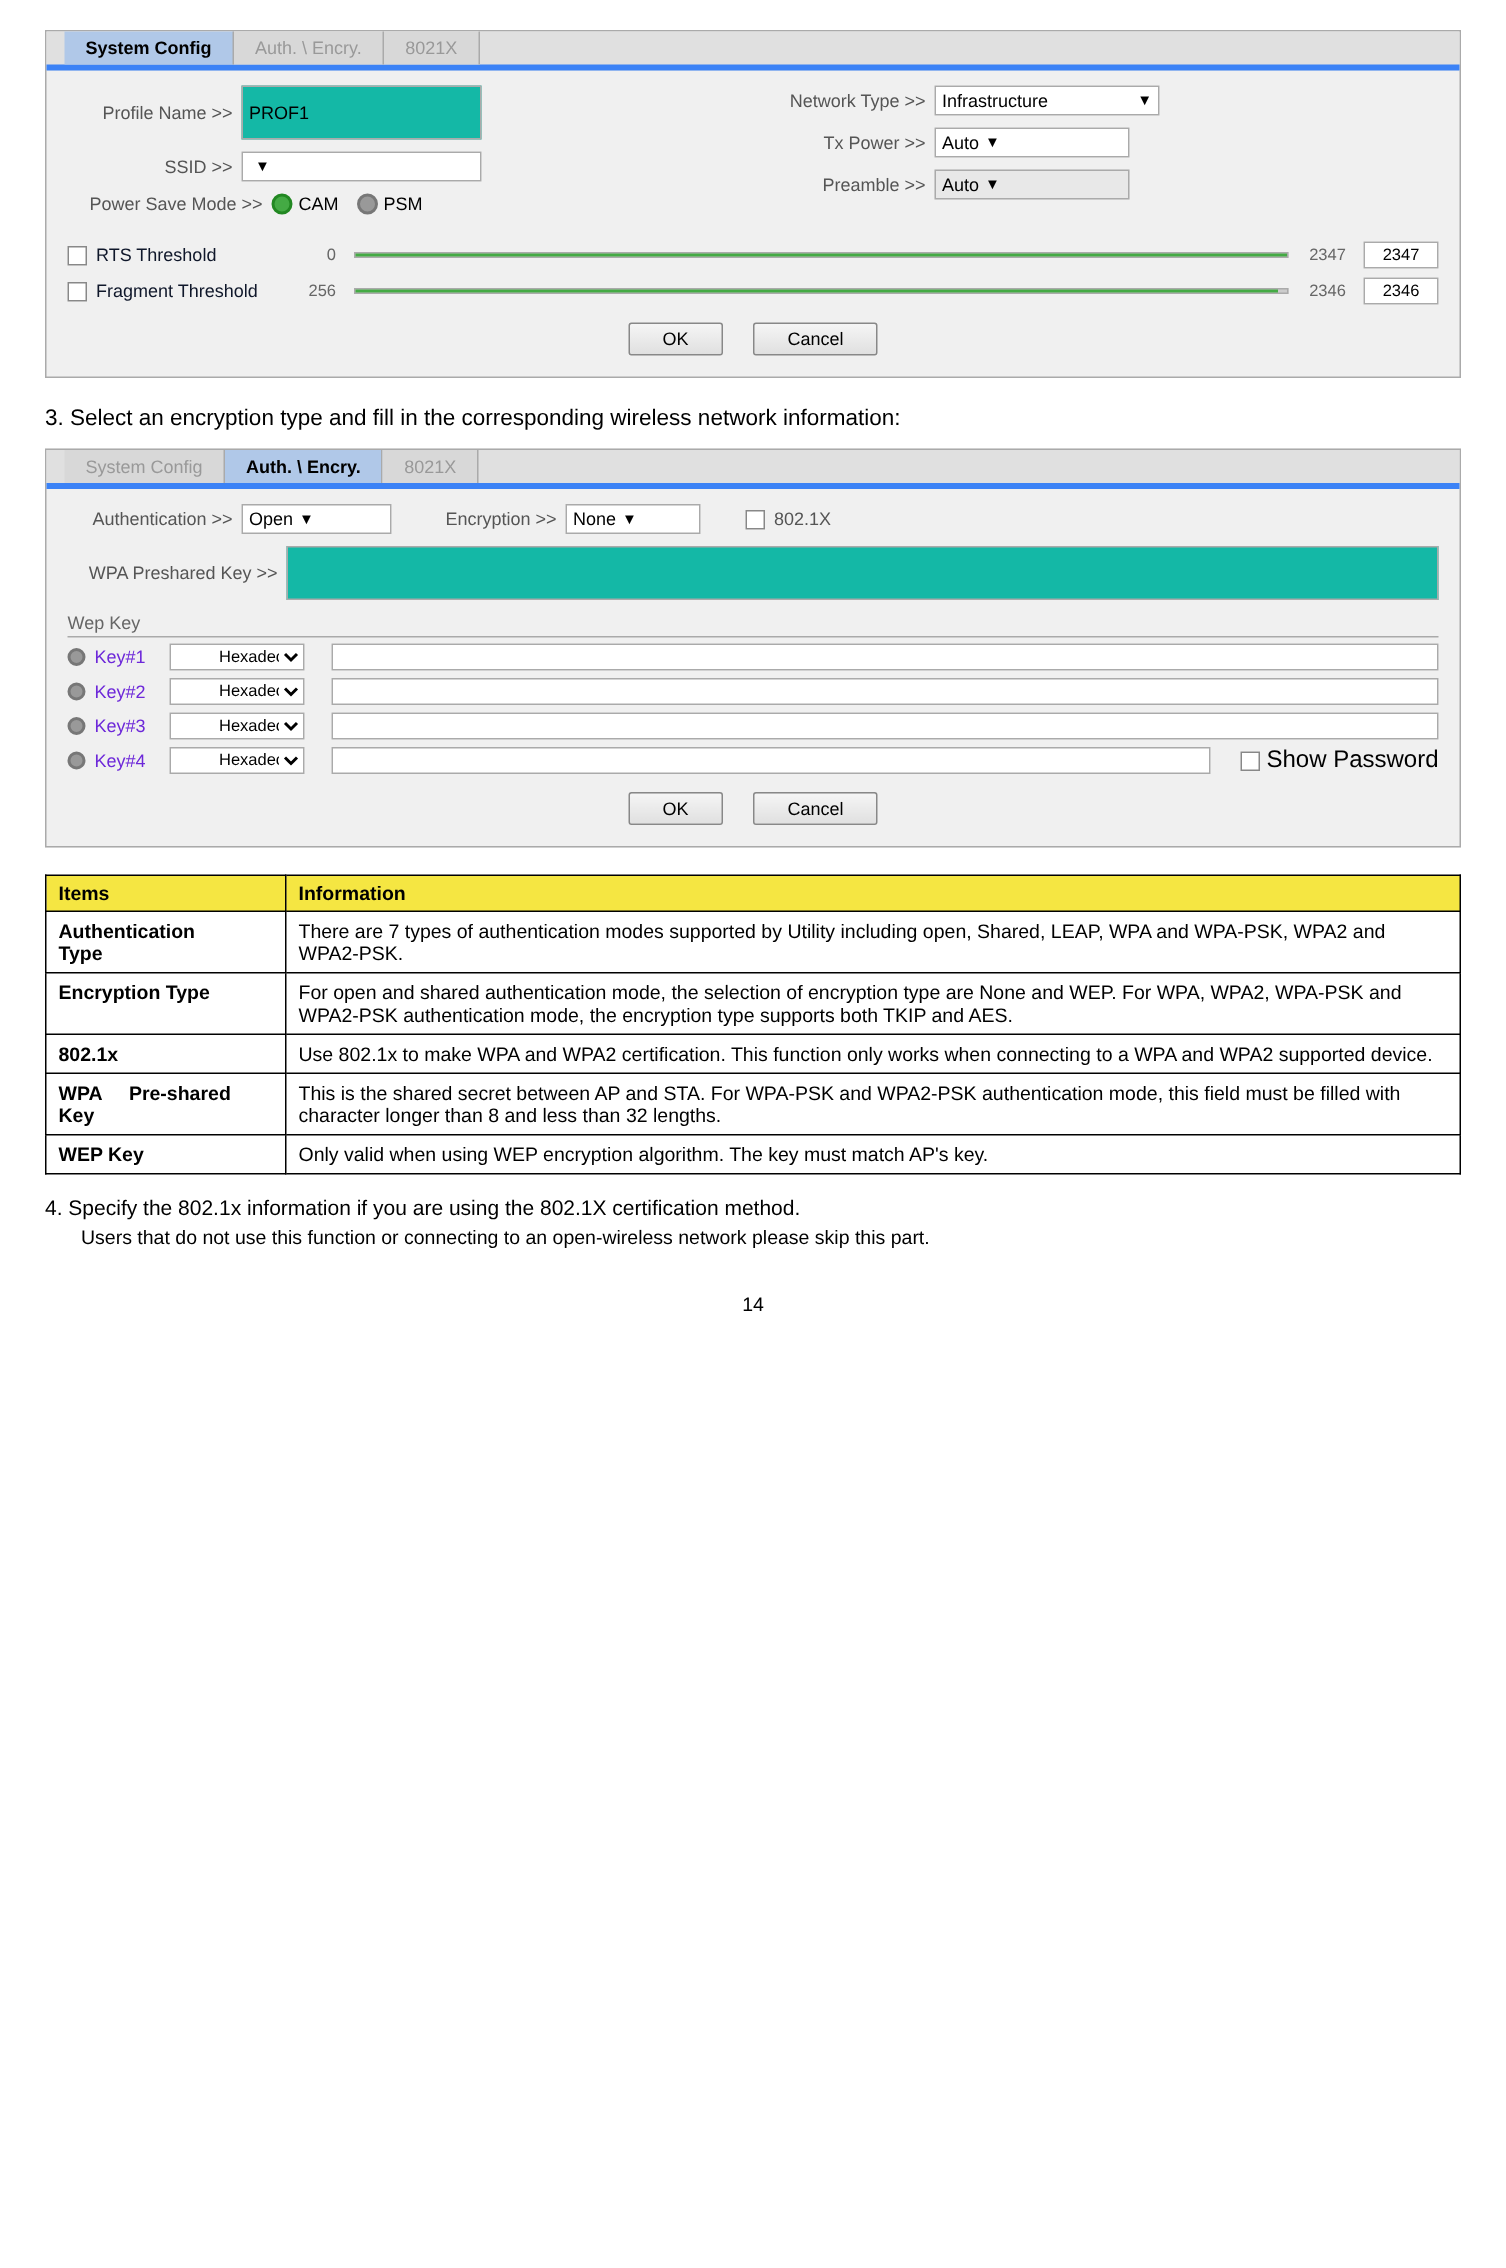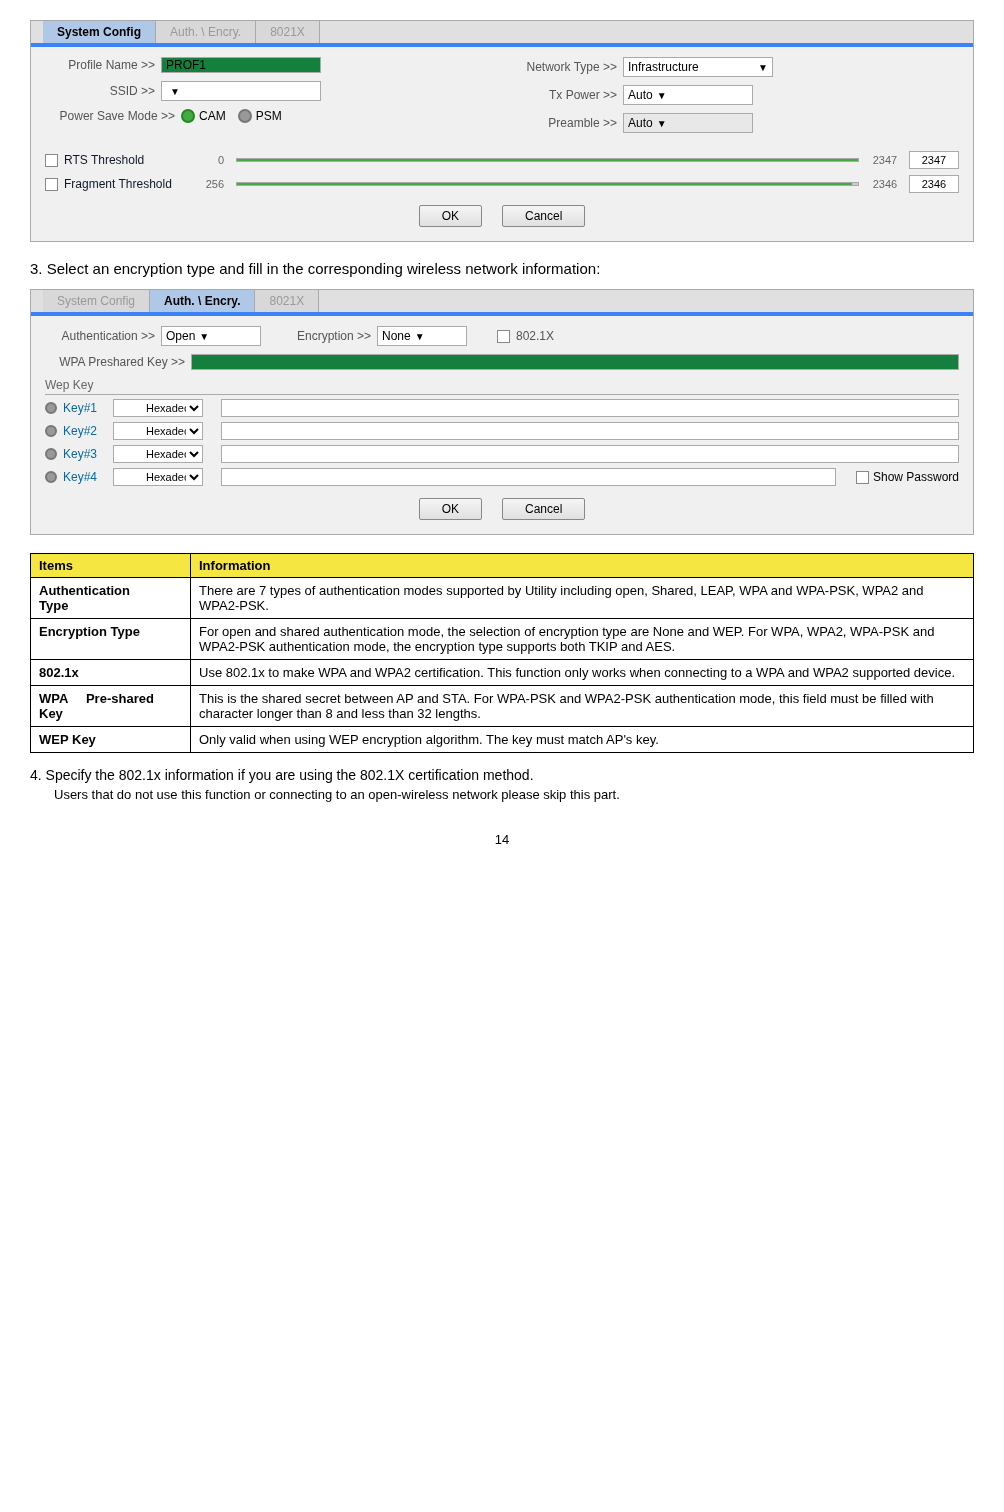--- a/index.html
+++ b/index.html
@@ -52,22 +52,22 @@
       margin-bottom: 8px;
     }
     .form-label {
       font-size: 12px;
       color: #555;
       text-align: right;
       margin-right: 6px;
     }
     .form-input {
       border: 1px solid #aaa;
-      background: #15803d;
-      height: 16px;
+      background: #14b8a6;
+      height: 36px;
       font-size: 12px;
       padding: 0 4px;
     }
     .form-select {
       border: 1px solid #aaa;
       background: #fff;
       height: 20px;
       font-size: 12px;
       display: flex;
       align-items: center;
@@ -191,21 +191,21 @@
       width: 12px; height: 12px;
       border-radius: 50%;
       background: #999;
       display: inline-block;
       margin-right: 6px;
       border: 2px solid #777;
     }
     .key-label {
       font-size: 12px;
       width: 50px;
-      color: #0369a1;
+      color: #6d28d9;
     }
     .key-select {
       font-size: 11px;
       border: 1px solid #aaa;
       background: #fff;
       width: 90px;
       height: 18px;
       margin-right: 18px;
       padding-left: 28px;
     }
@@ -419,21 +419,21 @@
     </div>
     <div class="key-row">
       <span class="key-bullet"></span>
       <span class="key-label">Key#4</span>
       <select class="key-select">
         <option>Hexadecimal</option>
       </select>
       <input class="key-input" value="" style="">
       <span style="margin-left:20px; display:flex; align-items:center;">
         <span class="checkbox-show-pw"></span>
-        <span style="font-size:12px;">Show Password</span>
+        <span style="font-size:16px;">Show Password</span>
       </span>
     </div>
 
     <div class="btn-row">
       <button class="btn">OK</button>
       <button class="btn">Cancel</button>
     </div>
   </div>
 </div>
 

